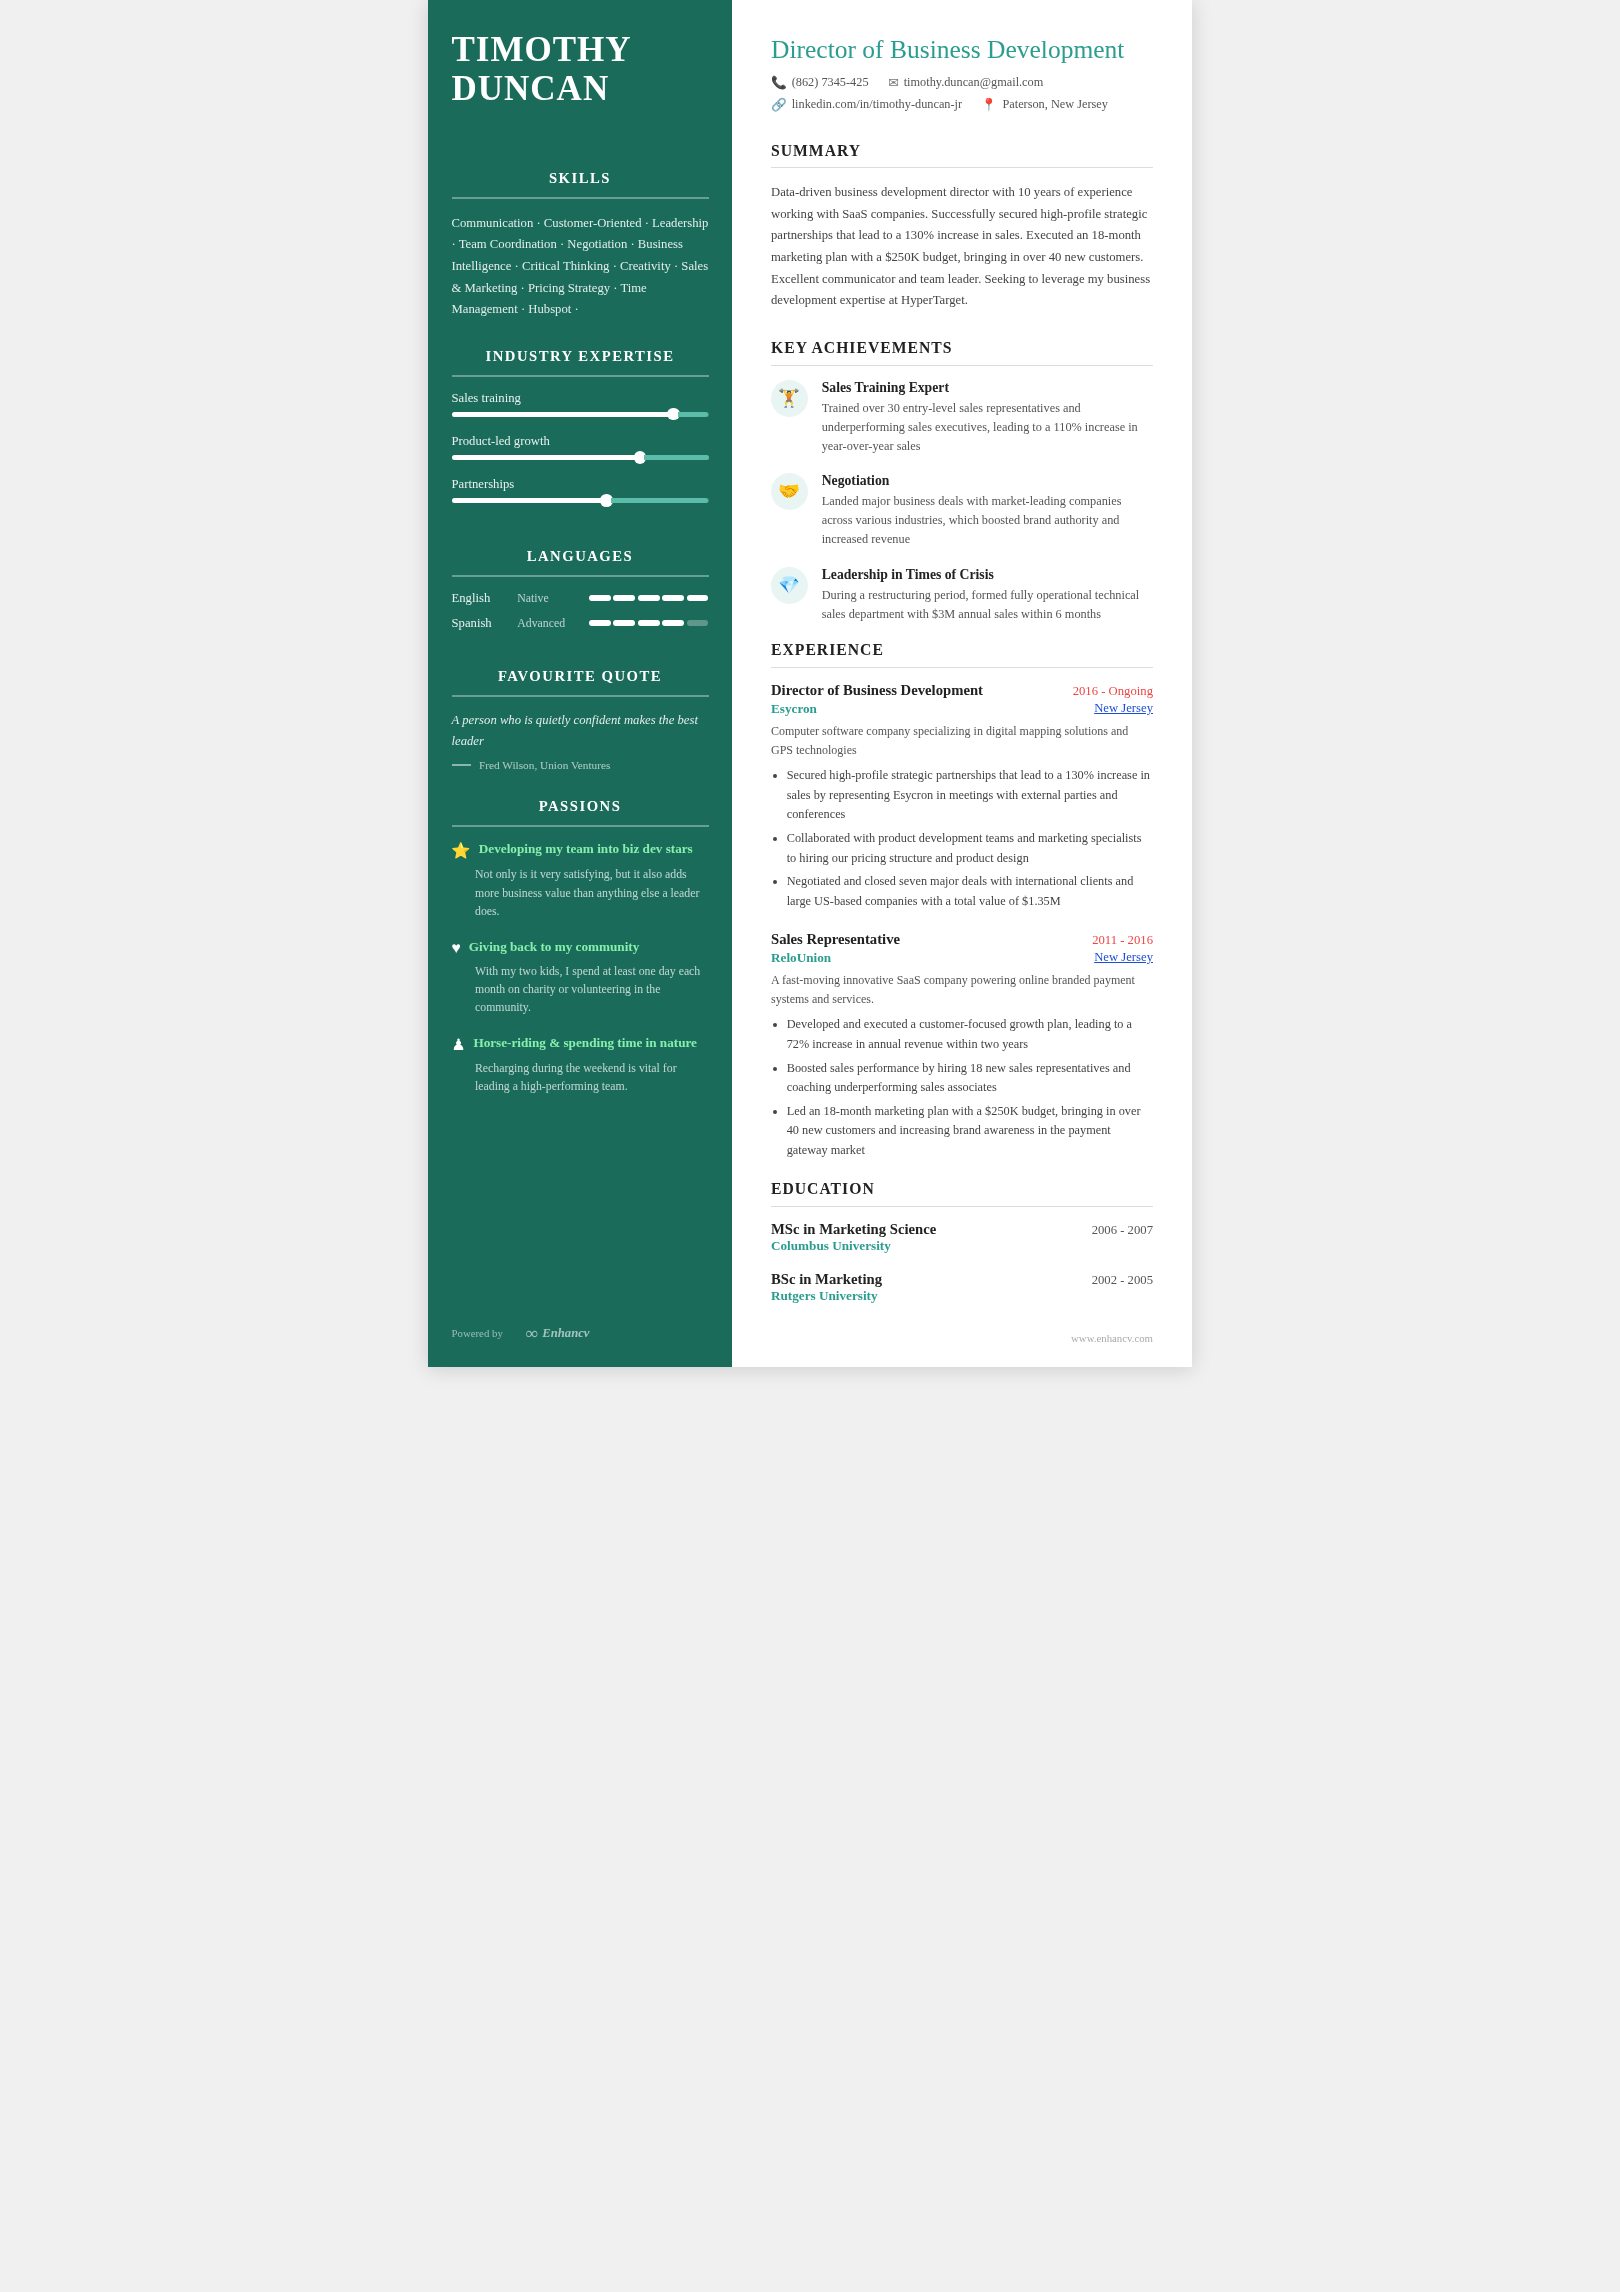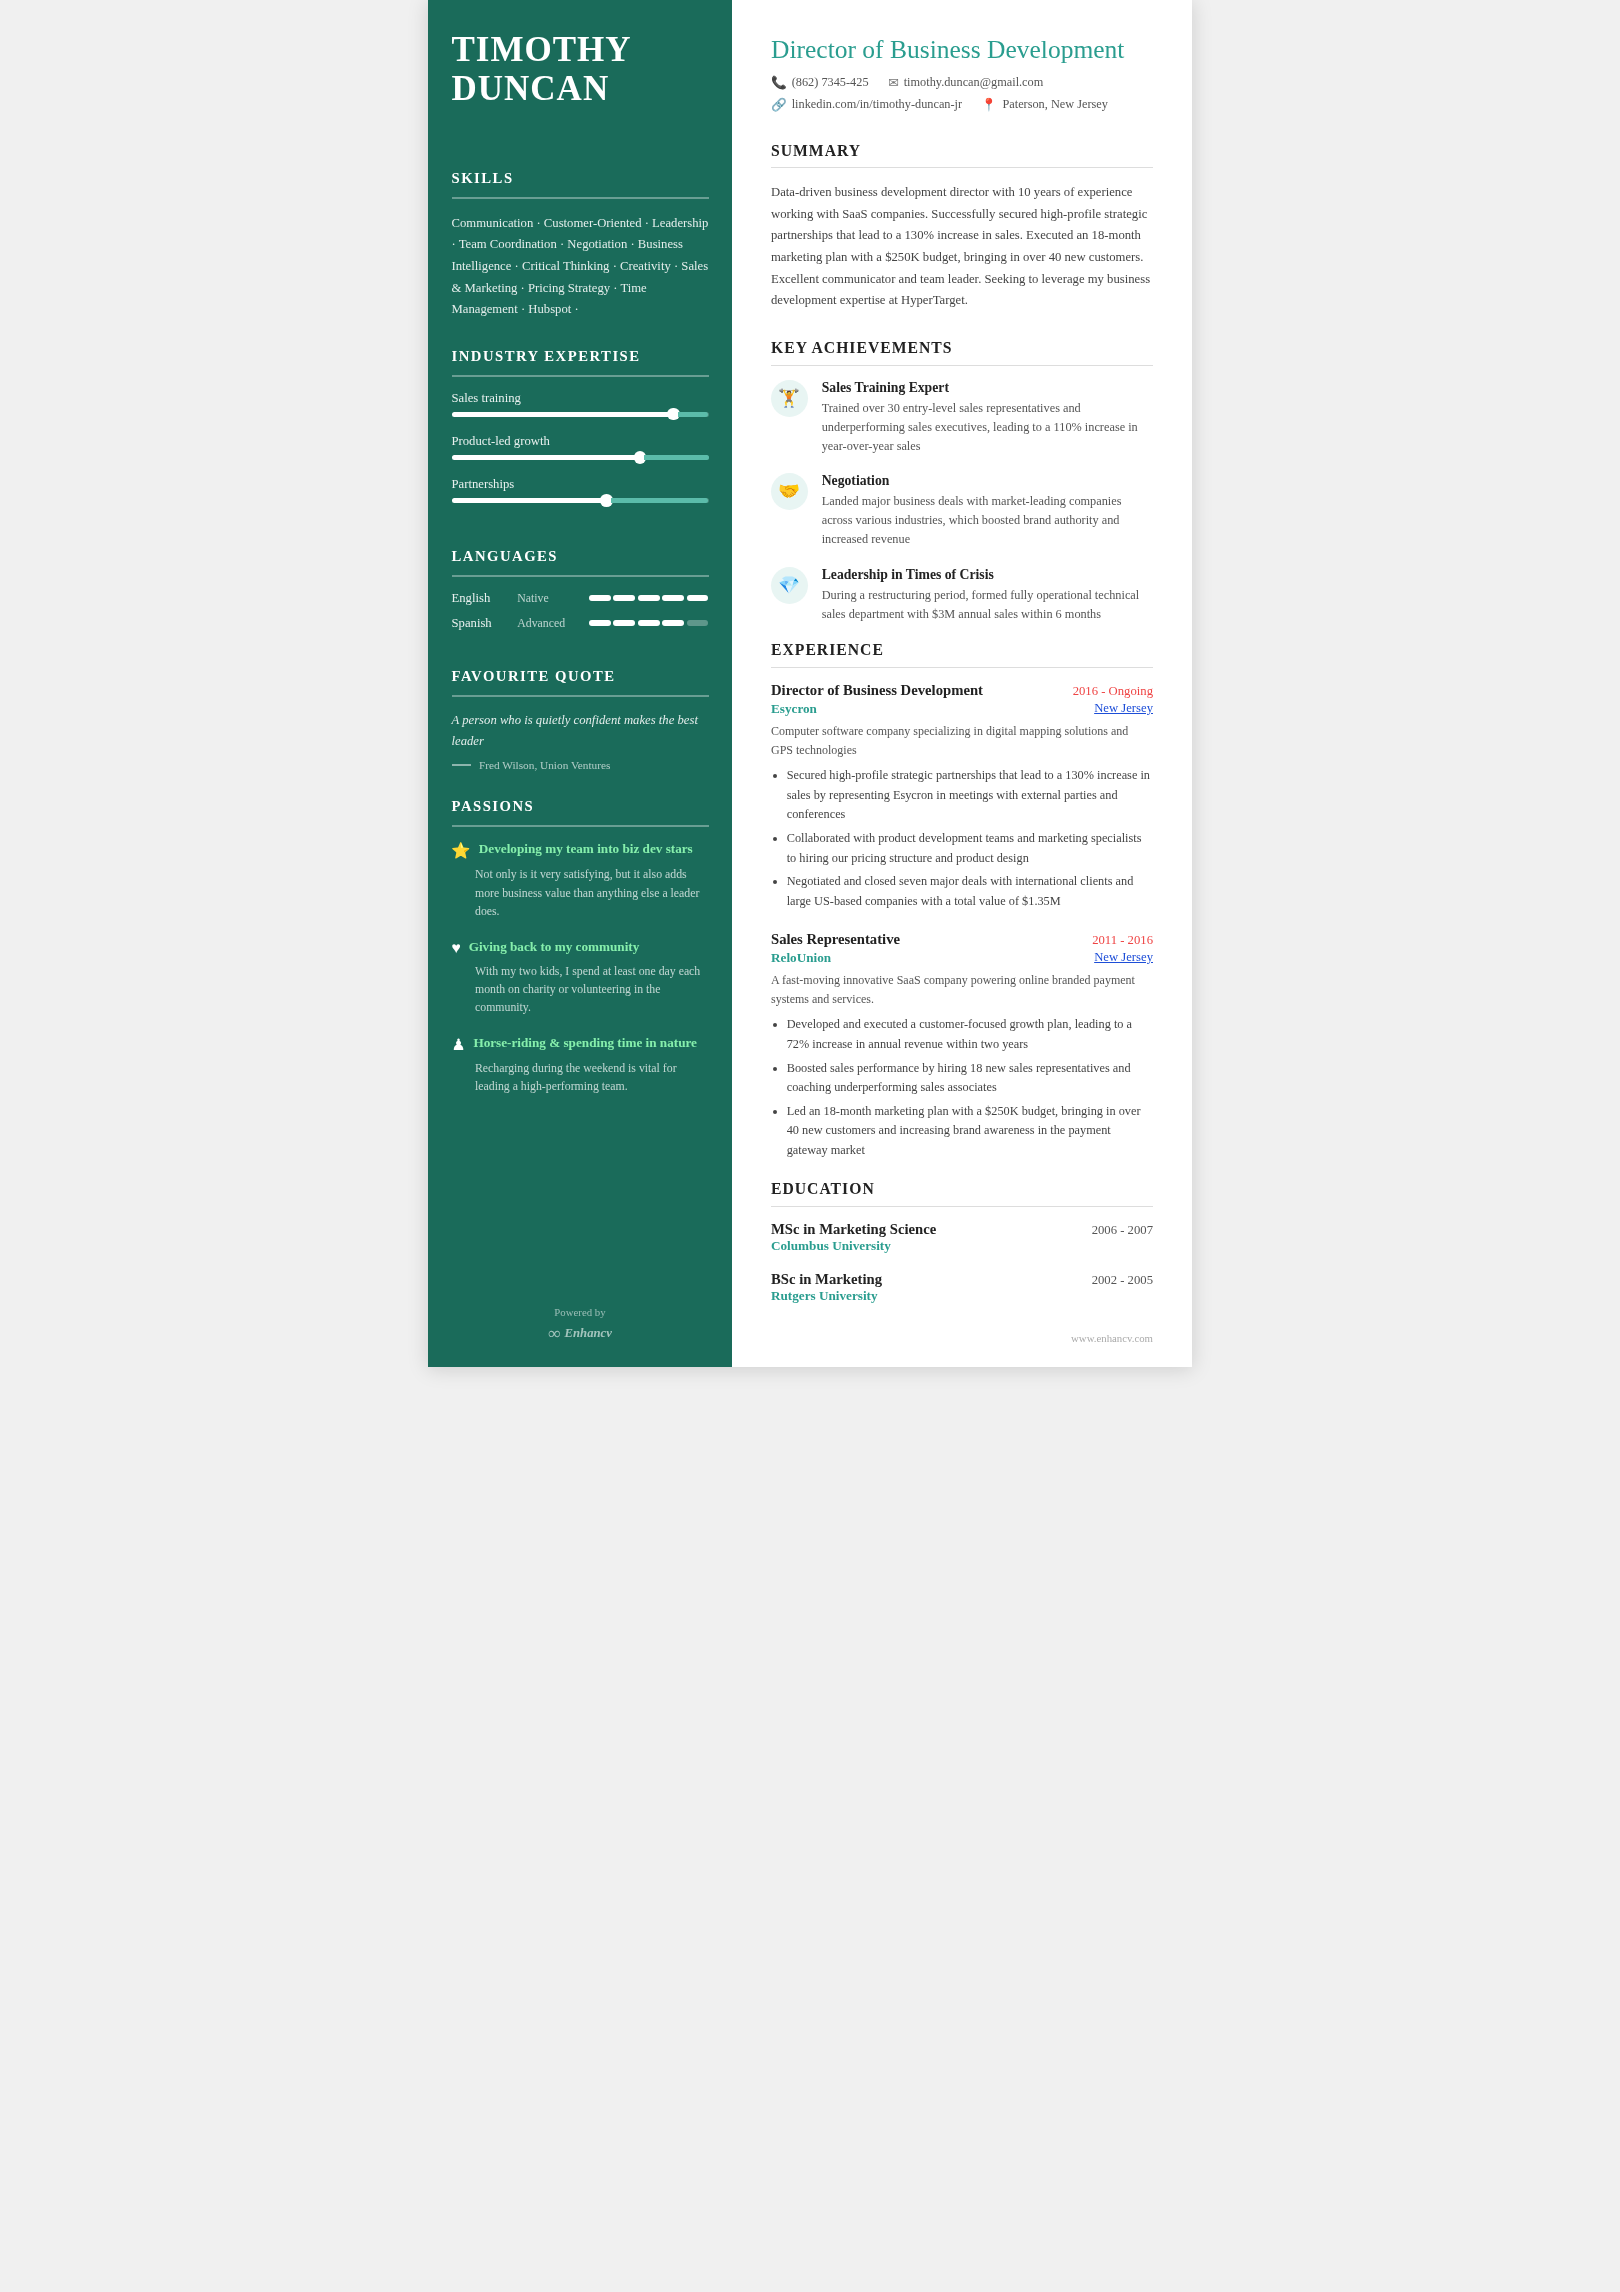--- a/index.html
+++ b/index.html
@@ -39,20 +39,21 @@
       letter-spacing: 1px;
     }
     .sidebar-section-title {
       font-size: 14.7px;
       font-weight: 700;
       text-transform: uppercase;
       color: #fff;
       letter-spacing: 1.5px;
       margin-bottom: 9.8px;
       margin-top: 27.4px;
+      text-align: center;
     }
     .sidebar-divider {
       border: none;
       border-top: 2px solid rgba(255,255,255,0.35);
       margin-bottom: 13.7px;
     }
     .skills-text {
       font-size: 12.7px;
       color: rgba(255,255,255,0.88);
       line-height: 1.7;
@@ -168,24 +169,23 @@
       line-height: 1.55;
       padding-left: 23.5px;
     }
 
     
     .sidebar-footer {
       margin-top: auto;
       padding-top: 19.6px;
       display: flex;
       align-items: center;
-      gap: 5px;
+      gap: 23px;
       font-size: 10.8px;
       color: rgba(255,255,255,0.55);
-      flex-direction: column;
     }
     .enhancv-logo {
       display: flex;
       align-items: center;
       gap: 3.9px;
     }
     .enhancv-symbol {
       font-size: 17.6px;
       color: rgba(255,255,255,0.6);
     }

